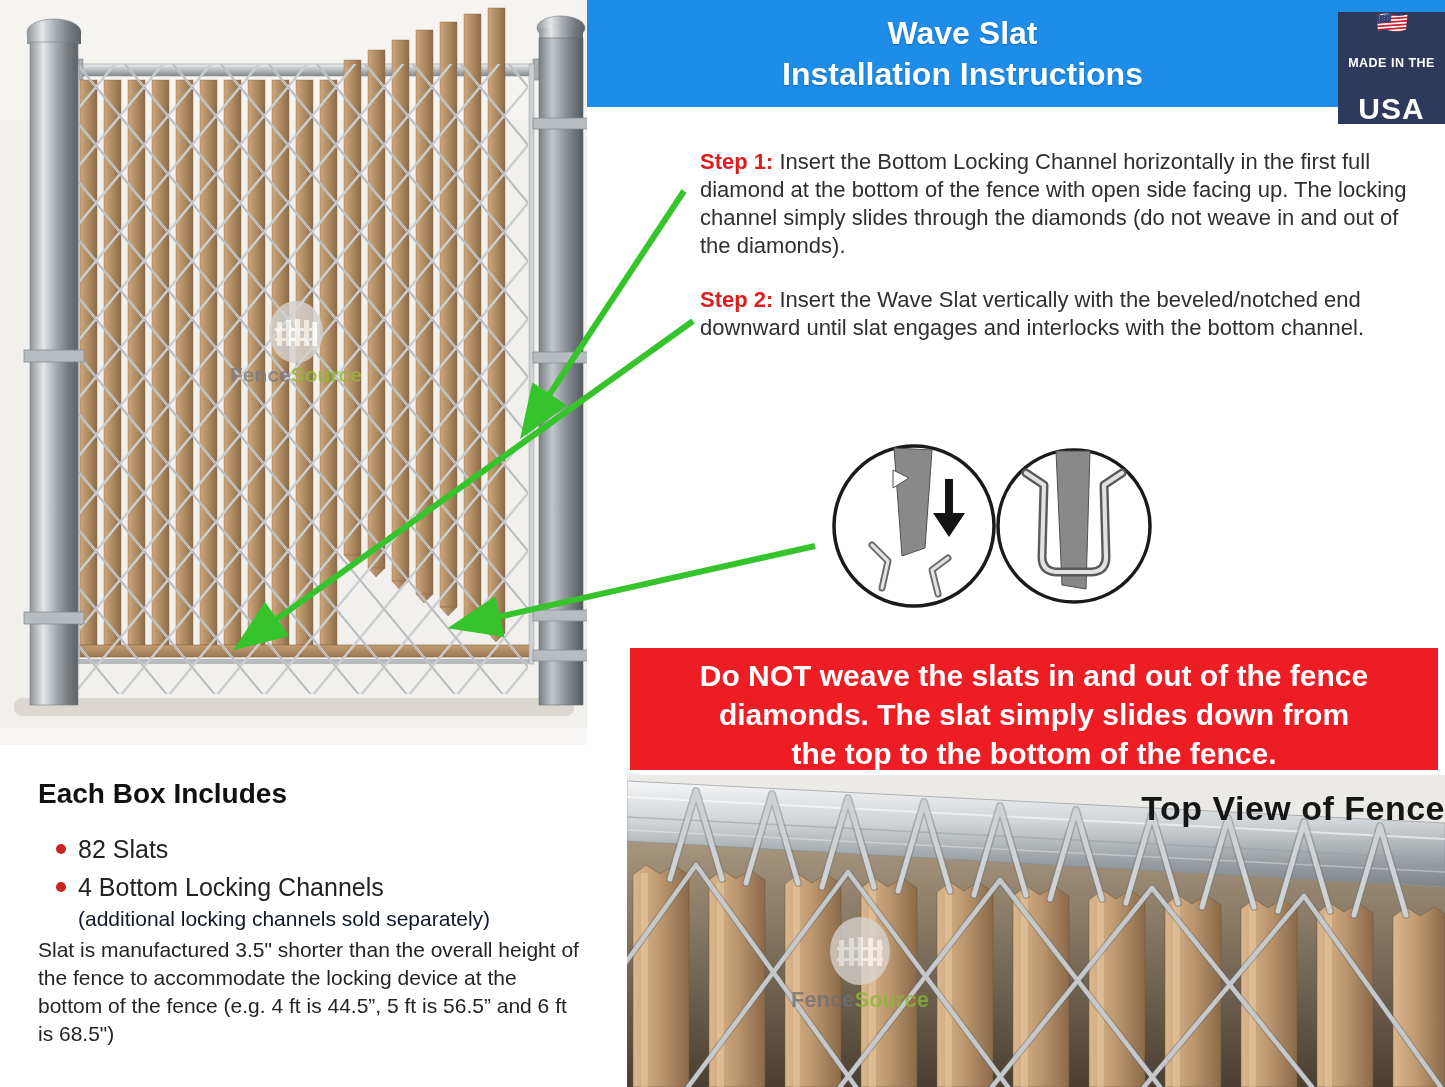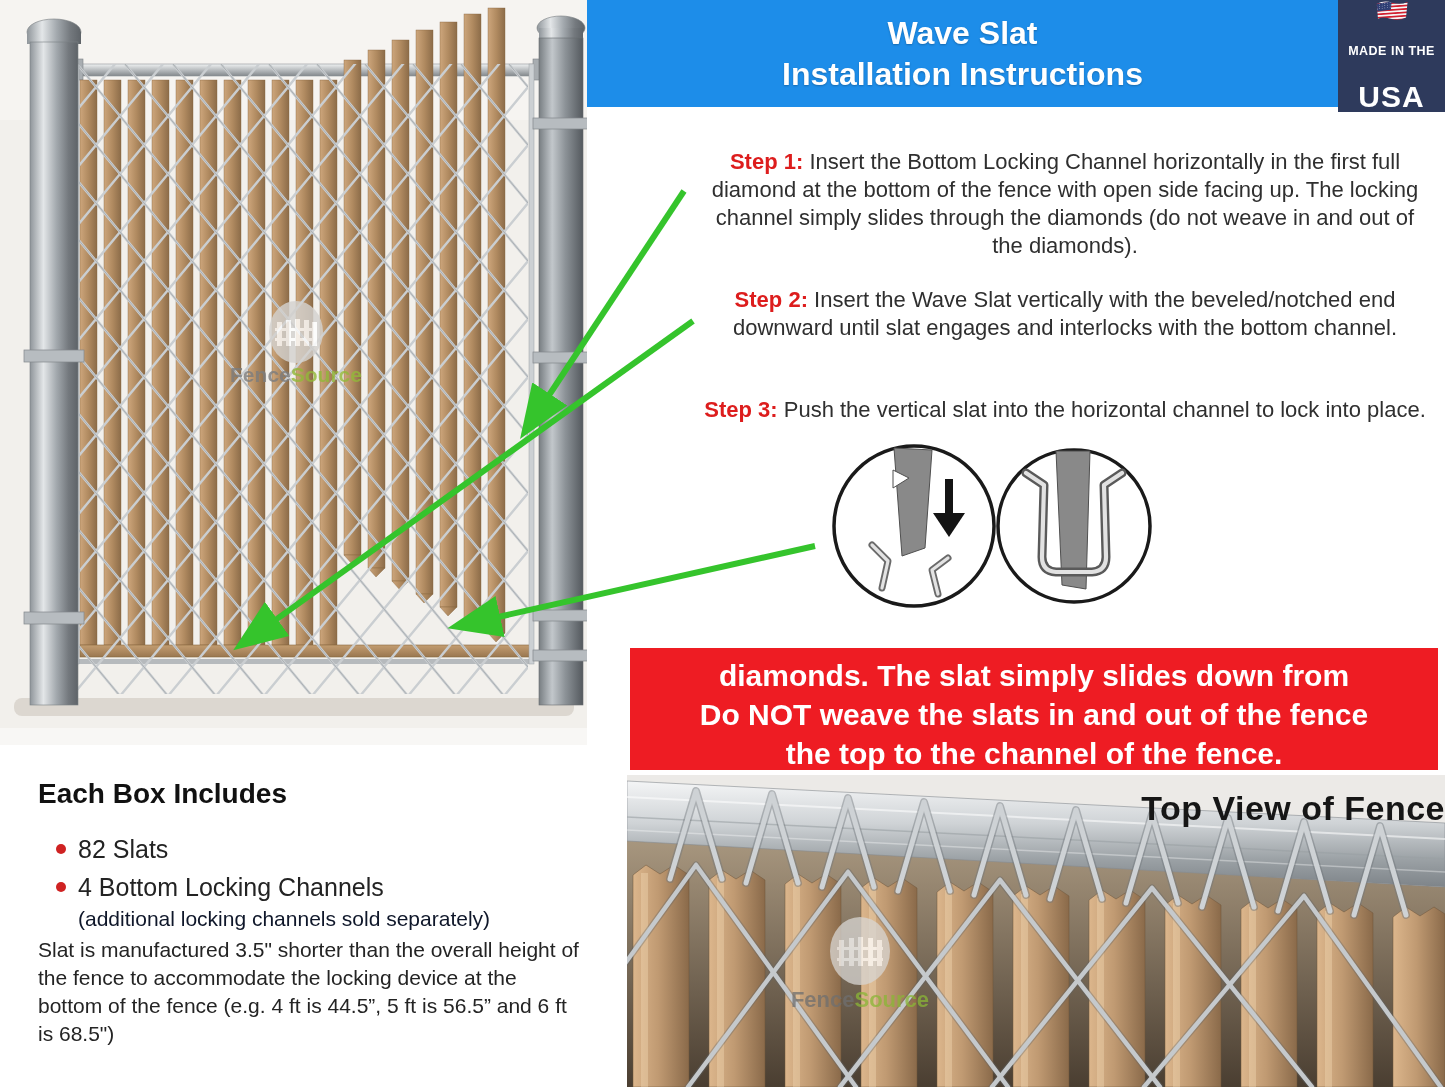--- a/index.html
+++ b/index.html
@@ -15,31 +15,31 @@
     position:absolute; left:587px; top:0; width:858px; height:107px;
     background:#1d8de9;
   }
   .header .titles {
     position:absolute; left:0; top:0; width:751px; height:107px;
     display:flex; flex-direction:column; justify-content:center; align-items:center;
     color:#ffffff; font-weight:bold; font-size:32px; line-height:41px;
     text-shadow:0 1px 2px rgba(0,0,0,.25);
   }
   .badge {
-    position:absolute; right:0; top:0; width:107px; height:112px;
+    position:absolute; right:0; top:12px; width:107px; height:112px;
     background:#2e3a5c; display:flex; flex-direction:column; align-items:center;
     color:#ffffff;
     gap:24px;
   }
   .badge .l1 { font-size:12.5px; font-weight:bold; letter-spacing:.5px; margin-top:-2px; }
   .badge .l2 { font-size:30px; font-weight:bold; letter-spacing:1px; line-height:30px; }
   
   .step {
     position:absolute; left:700px; width:730px;
-    font-size:22px; line-height:28px; color:#2f2f2f;text-align:center;
+    font-size:22px; line-height:28px; color:#2f2f2f;
   }
   .step .lbl { color:#dd1d1d; font-weight:bold; }
   
   .warning {
     position:absolute; left:630px; top:648px; width:808px; height:122px;
     background:#ee1c23; color:#ffffff; font-weight:bold; font-size:30px;
     line-height:39px; text-align:center; box-sizing:border-box; padding-top:8px;
   }
   
   .topview { position:absolute; left:627px; top:775px; width:818px; height:312px; overflow:hidden; }
@@ -232,24 +232,20 @@
   </div>
 
   <div class="step" style="top:148px">
     <span class="lbl">Step 1:</span>
     <span>Insert the Bottom Locking Channel horizontally in the first full diamond at the bottom of the fence with open side facing up. The locking channel simply slides through the diamonds (do not weave in and out of the diamonds).</span>
   </div>
   <div class="step" style="top:286px">
     <span class="lbl">Step 2:</span>
     <span>Insert the Wave Slat vertically with the beveled/notched end downward until slat engages and interlocks with the bottom channel.</span>
   </div>
-  <div class="step" style="top:396px">
-    <span class="lbl">Step 3:</span>
-    <span>Push the vertical slat into the horizontal channel to lock into place.</span>
-  </div>
 
   <div class="circles">
     <svg width="332" height="172" viewBox="0 0 332 172">
 
       <g>
         <circle cx="86" cy="85" r="80" fill="#ffffff" stroke="#1a1a1a" stroke-width="3.5"></circle>
         <polygon points="66,7 104,9 97,107 74,115" fill="#898989" stroke="#4f4f4f" stroke-width="1"></polygon>
         <polygon points="65,29 81,37 65,47" fill="#ffffff" stroke="#4f4f4f" stroke-width="1"></polygon>
         <rect x="117" y="38" width="8" height="36" fill="#141414"></rect>
         <polygon points="105,72 137,72 121,96" fill="#141414"></polygon>
@@ -262,23 +258,23 @@
       <g>
         <circle cx="246" cy="85" r="76" fill="#ffffff" stroke="#1a1a1a" stroke-width="3.5"></circle>
         <polygon points="228,10 262,10 258,148 234,144" fill="#898989" stroke="#4f4f4f" stroke-width="1"></polygon>
         <path d="M198,32 L216,44 L214,116 Q214,130 228,131 L264,131 Q278,130 278,116 L276,44 L294,32" fill="none" stroke="#5a5a5a" stroke-width="9" stroke-linejoin="round" stroke-linecap="round"></path>
         <path d="M198,32 L216,44 L214,116 Q214,130 228,131 L264,131 Q278,130 278,116 L276,44 L294,32" fill="none" stroke="#e2e2e2" stroke-width="4.2" stroke-linejoin="round" stroke-linecap="round"></path>
       </g>
     </svg>
   </div>
 
   <div class="warning">
+    <div>Do NOT weave the slats in and out of the fence</div>
     <div>diamonds. The slat simply slides down from</div>
-    <div>Do NOT weave the slats in and out of the fence</div>
-    <div>the top to the channel of the fence.</div>
+    <div>the top to the bottom of the fence.</div>
   </div>
 
   <div class="topview">
     <svg width="818" height="312" viewBox="0 0 818 312">
       <defs>
         <linearGradient id="slatTV" x1="0" y1="0" x2="1" y2="0">
           <stop offset="0" stop-color="#dcb68c"></stop>
             <stop offset=".45" stop-color="#c09a72"></stop>
           <stop offset="1" stop-color="#8a6a4a"></stop>
         </linearGradient>

